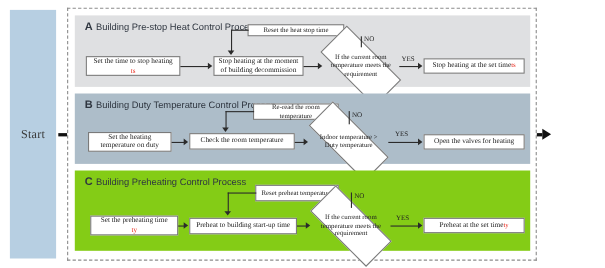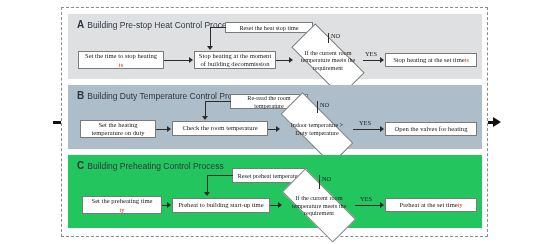--- a/index.html
+++ b/index.html
@@ -51,20 +51,23 @@
   .fat-arrow .shaft{height:3px;background:#111;}
   .fat-arrow .head{width:0;height:0;border-top:5.5px solid transparent;
       border-bottom:5.5px solid transparent;border-left:8px solid #111;}
   .lbl{position:absolute;font-size:6.4px;color:#222;font-family:"Liberation Serif",serif;}
 </style>
 </head>
 <body>
 
 <div class="canvas">
 
+  <div class="endbar" id="start-bar">
+    <span class="endbar-label">Start</span>
+  </div>
   <div class="fat-arrow" style="left:53px;top:117px;">
     <div class="shaft" style="width:14px;"></div>
       <div class="head"></div>
   </div>
 
   <div class="fat-arrow" style="left:479px;top:117px;">
     <div class="shaft" style="width:14px;"></div>
       <div class="head"></div>
   </div>
 
@@ -141,21 +144,21 @@
   <div class="ln hln" style="left:353px;top:129px;width:28px;"></div>
   <div class="arrow-r" style="left:380px;top:126px;"></div>
   <div class="lbl" style="left:359px;top:119px;">YES</div>
   <div class="ln vln" style="left:317px;top:101px;height:12px;"></div>
   <div class="lbl" style="left:320px;top:101px;">NO</div>
   <div class="ln hln" style="left:317px;top:101px;width:0px;"></div>
   <div class="ln hln" style="left:205px;top:101px;width:26px;"></div>
   <div class="ln vln" style="left:205px;top:101px;height:17px;"></div>
   <div class="arrow-d" style="left:202px;top:116px;"></div>
 
-  <div class="panel" id="panel-c" style="background: #22c55e; padding-left: 38px;">
+  <div class="panel" id="panel-c" style="background: #84cc16; padding-left: 38px;">
     <div class="panel-title">
       <span class="letter">C</span><span>Building Preheating Control Process</span>
     </div>
   </div>
   <div class="node" style="left:82px;top:196px;width:80px;height:18px;flex-direction:column;">
     <span>Set the preheating time</span>
     <span class="subblk">ty</span>
   </div>
   <div class="node" style="left:172px;top:198px;width:98px;height:15px;">
     <span>Preheat to building start-up time</span>

